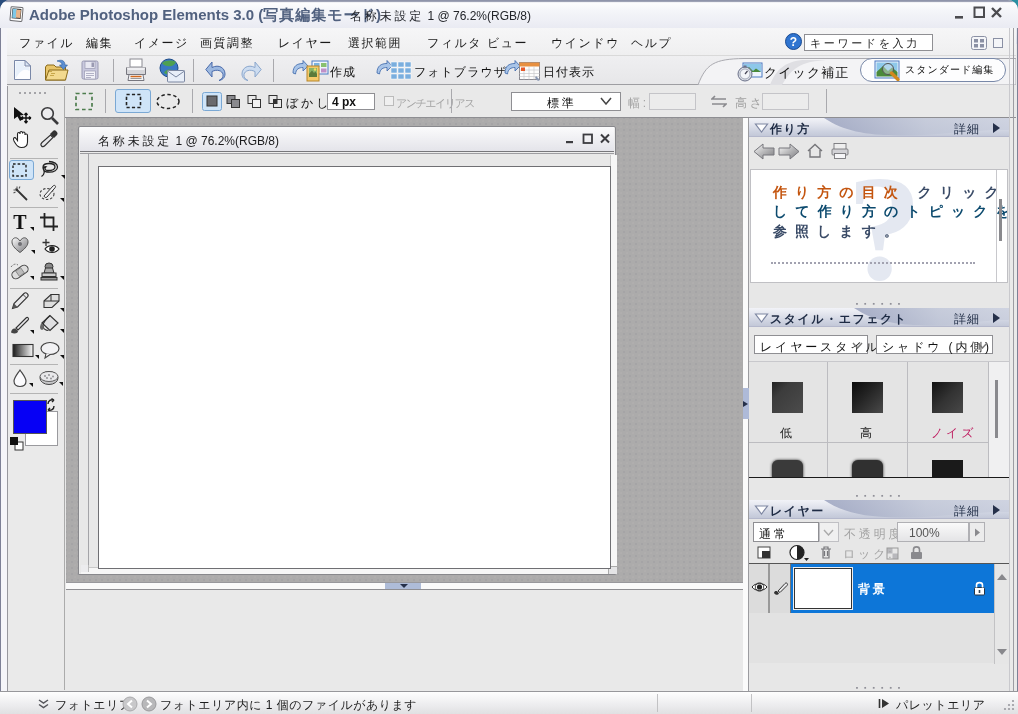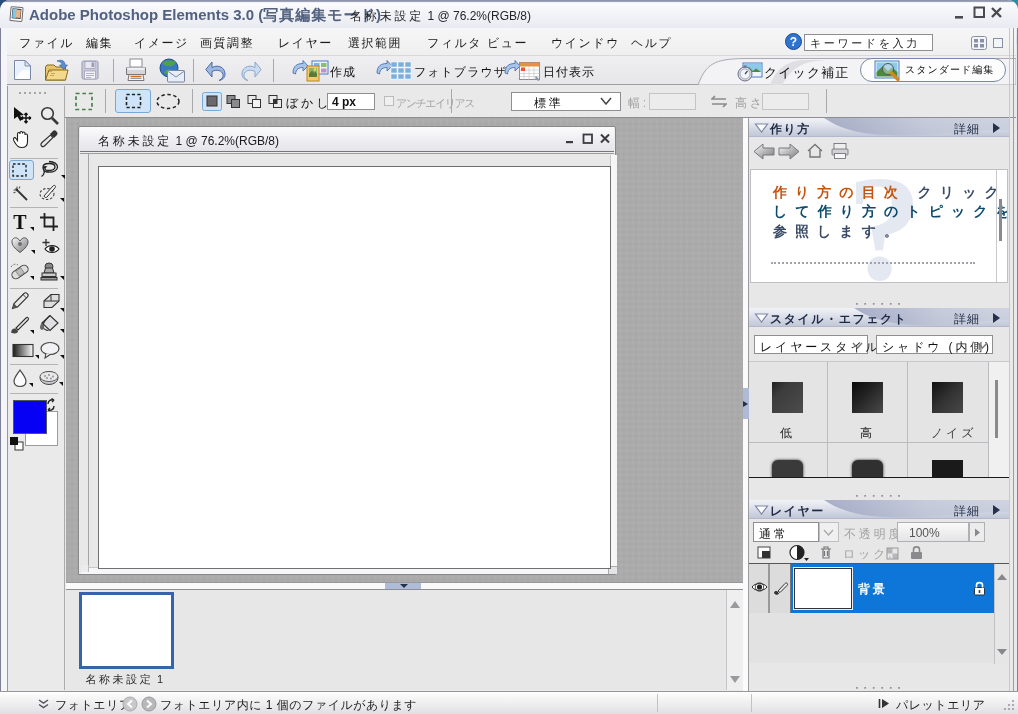--- a/index.html
+++ b/index.html
@@ -261,21 +261,21 @@
       <rect x="71.5" y="7.5" width="8" height="8" fill="none" stroke="#333"></rect>
       <rect x="71.5" y="7.5" width="3.5" height="4" fill="#333"></rect>
     </svg>
     <span class="abs jp" style="left:284px;top:10px;font-size:12px;color:#111">ぼかし:</span>
     <span class="inp" style="left:325px;top:8px;width:48px;height:17px"></span>
     <span class="abs" style="left:330px;top:10px;font-size:12px;color:#111;font-weight:bold">4 px</span>
     <span class="abs" style="left:382px;top:11px;width:10px;height:10px;background:#f0f0f0;border:1px solid #bbb"></span>
     <span class="abs gtext" style="left:394px;top:11px;font-size:11px;letter-spacing:-1.5px;white-space:nowrap">アンチエイリアス</span>
     <div class="opsep" style="left:449px"></div>
     <span class="inp" style="left:509px;top:7px;width:110px;height:19px"></span>
-    <span class="abs jp" style="left:532px;top:10px;font-size:12px;color:#111">標準</span>
+    <span class="abs jp" style="left:545px;top:10px;font-size:12px;color:#111">標準</span>
     <svg class="abs" style="left:598px;top:12px" width="12" height="8">
         <path d="M1,1 L6,7 L11,1" fill="none" stroke="#444" stroke-width="1.5"></path>
       </svg>
     <span class="abs jp gtext" style="left:626px;top:10px;font-size:12px">幅:</span>
     <span class="abs dis" style="left:647px;top:8px;width:47px;height:17px;position:absolute"></span>
     <svg class="abs" style="left:709px;top:10px" width="16" height="13" viewBox="0 0 16 13">
         <path d="M4,1 L1,4 L15,4 M12,12 L15,9 L1,9" fill="none" stroke="#8a8a8e" stroke-width="1.6"></path>
         <path d="M4,1 L4,7" stroke="none"></path>
       </svg>
     <span class="abs jp gtext" style="left:733px;top:10px;font-size:12px">高さ:</span>
@@ -467,28 +467,20 @@
         <div class="abs" style="left:1px;bottom:1px;width:8px;height:7px;background:#ececee;border-right:1px solid #bbb"></div>
         <div id="canvas"></div>
       </div>
     </div>
   </div>
 
   <div id="bindivider">
       <div class="abs" style="left:319px;top:0px;width:36px;height:6px;background:#aebcd8"></div>
       <div class="abs" style="left:334px;top:1px;width:0;height:0;border:4px solid transparent;border-top:4px solid #25304a"></div>
     </div>
-  <div id="photobin">
-    <div id="thumb"></div>
-    <div id="thumblabel" class="jp"><span class="jp">名称未設定</span> 1</div>
-    <div class="abs" style="left:660px;top:0;width:17px;height:100px;background:#efefef;border-left:1px solid #c6c6c8">
-      <div class="abs" style="left:3px;top:6px;width:0;height:0;border:5px solid transparent;border-bottom:7px solid #9a9a9e"></div>
-      <div class="abs" style="left:3px;top:86px;width:0;height:0;border:5px solid transparent;border-top:7px solid #9a9a9e"></div>
-    </div>
-  </div>
 
   <div id="collapsebar">
       <div id="chandle"></div>
       <div class="abs" style="left:0px;top:283px;width:0;height:0;border:3px solid transparent;border-left:5px solid #25304a"></div>
     </div>
   <div id="palettebin">
 
     <div class="phead" style="top:0px">
       <svg class="abs" style="left:0;top:0" width="260" height="19">
           <defs>
@@ -553,21 +545,21 @@
     <div class="abs" style="left:0px;top:243px;width:260px;height:116px;background:#e4e4e4;border-top:1px solid #c8c8cc;overflow:hidden">
       <div class="abs" style="left:78px;top:0;width:1px;height:116px;background:#bcbcc0"></div>
       <div class="abs" style="left:158px;top:0;width:1px;height:116px;background:#bcbcc0"></div>
       <div class="abs" style="left:239px;top:0;width:1px;height:116px;background:#bcbcc0"></div>
       <div class="abs" style="left:0px;top:80px;width:239px;height:1px;background:#bcbcc0"></div>
       <div class="abs" style="left:23px;top:20px;width:31px;height:31px;background:linear-gradient(135deg,#222 0,#3c3c3c 30%,#4c4c4c 100%)"></div>
       <div class="abs" style="left:103px;top:20px;width:31px;height:31px;background:linear-gradient(135deg,#0a0a0a 0,#222 40%,#4a4a4a 100%)"></div>
       <div class="abs" style="left:183px;top:20px;width:31px;height:31px;background:linear-gradient(135deg,#111 0,#333 50%,#484848 100%)"></div>
       <span class="abs jp" style="left:31px;top:63px;font-size:12px;color:#222">低</span>
       <span class="abs jp" style="left:111px;top:63px;font-size:12px;color:#222">高</span>
-      <span class="abs jp" style="left:182px;top:63px;font-size:12px;color:#404040">ノイズ</span>
+      <span class="abs jp" style="left:182px;top:63px;font-size:12px;color:#be185d">ノイズ</span>
       <div class="abs" style="left:23px;top:98px;width:31px;height:18px;background:#3a3a3a;border-radius:6px 6px 0 0;box-shadow:0 0 3px #222"></div>
       <div class="abs" style="left:103px;top:98px;width:31px;height:18px;background:#303030;border-radius:6px 6px 0 0;box-shadow:0 0 3px #222"></div>
       <div class="abs" style="left:183px;top:98px;width:31px;height:18px;background:#1a1a1a"></div>
       <div class="abs" style="left:240px;top:0px;width:20px;height:116px;background:#f0f0f1"></div>
       <div class="abs" style="left:246px;top:18px;width:3px;height:58px;background:#8a8a8e"></div>
     </div>
     <div class="abs" style="left:0px;top:359px;width:260px;height:1px;background:#1a1a1a"></div>
     <div class="pdots" style="top:375px">▪ ▪ ▪ ▪ ▪ ▪</div>
 
     <div class="phead" style="top:382px">

